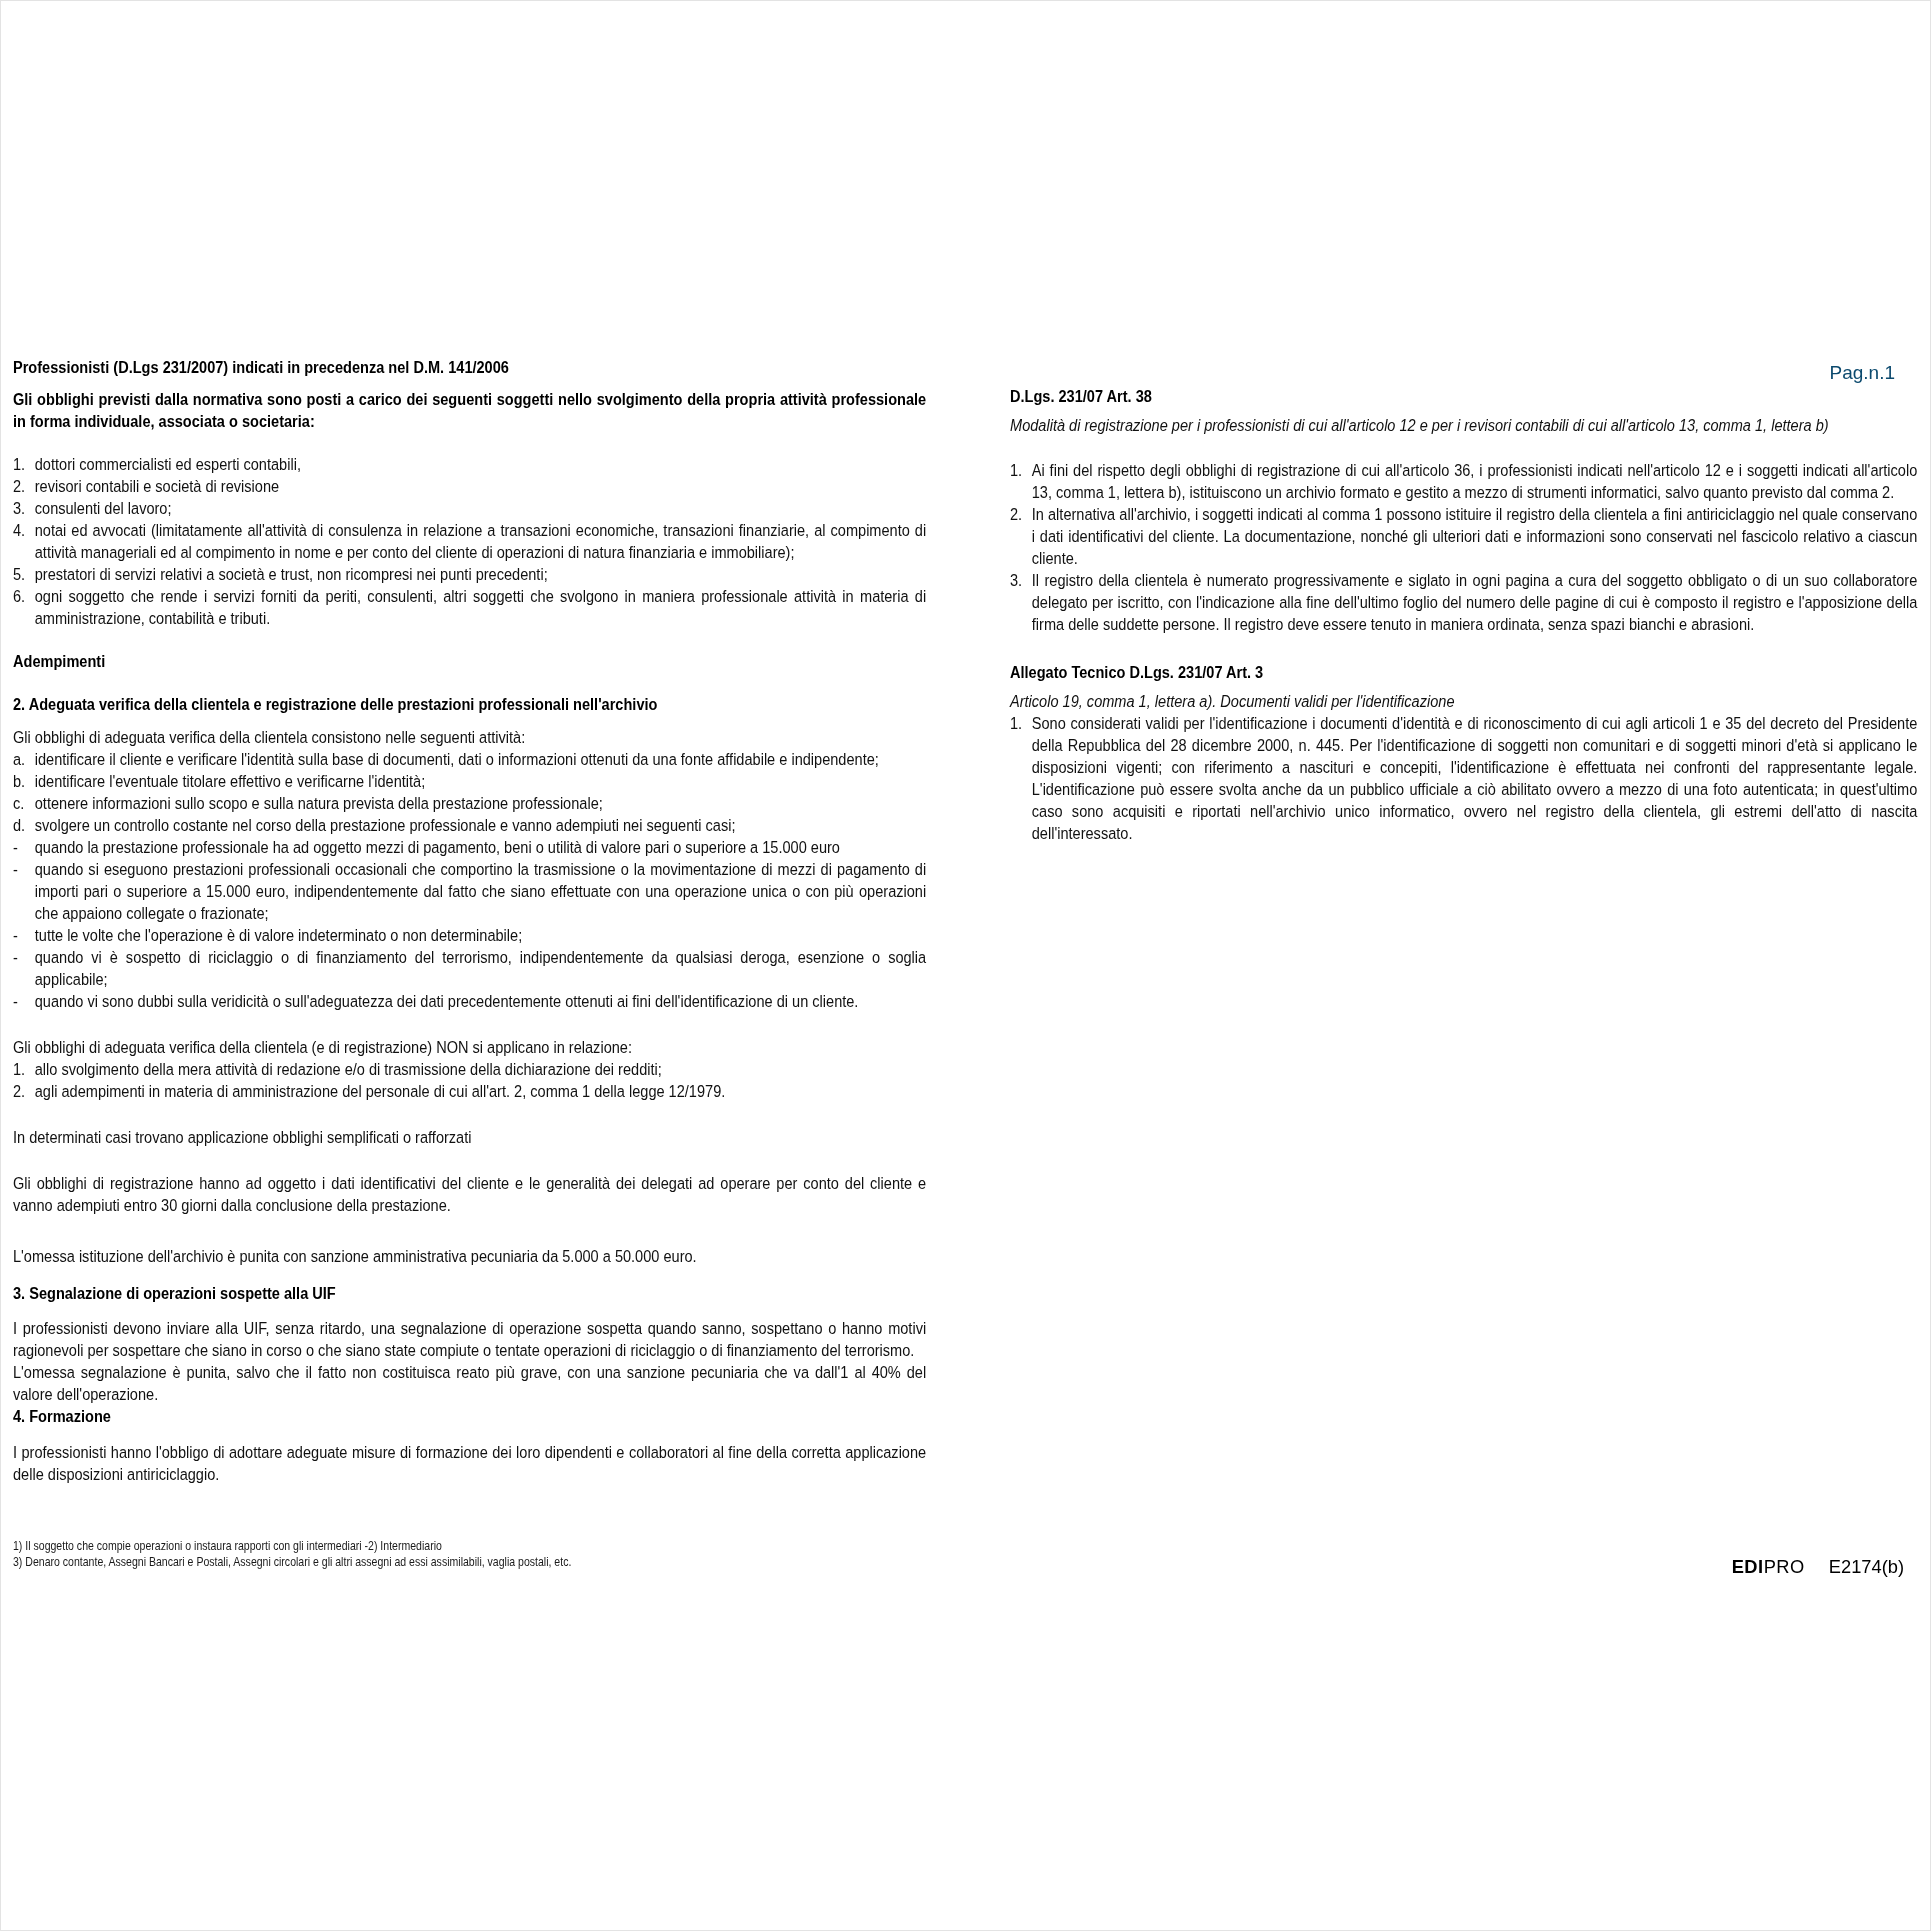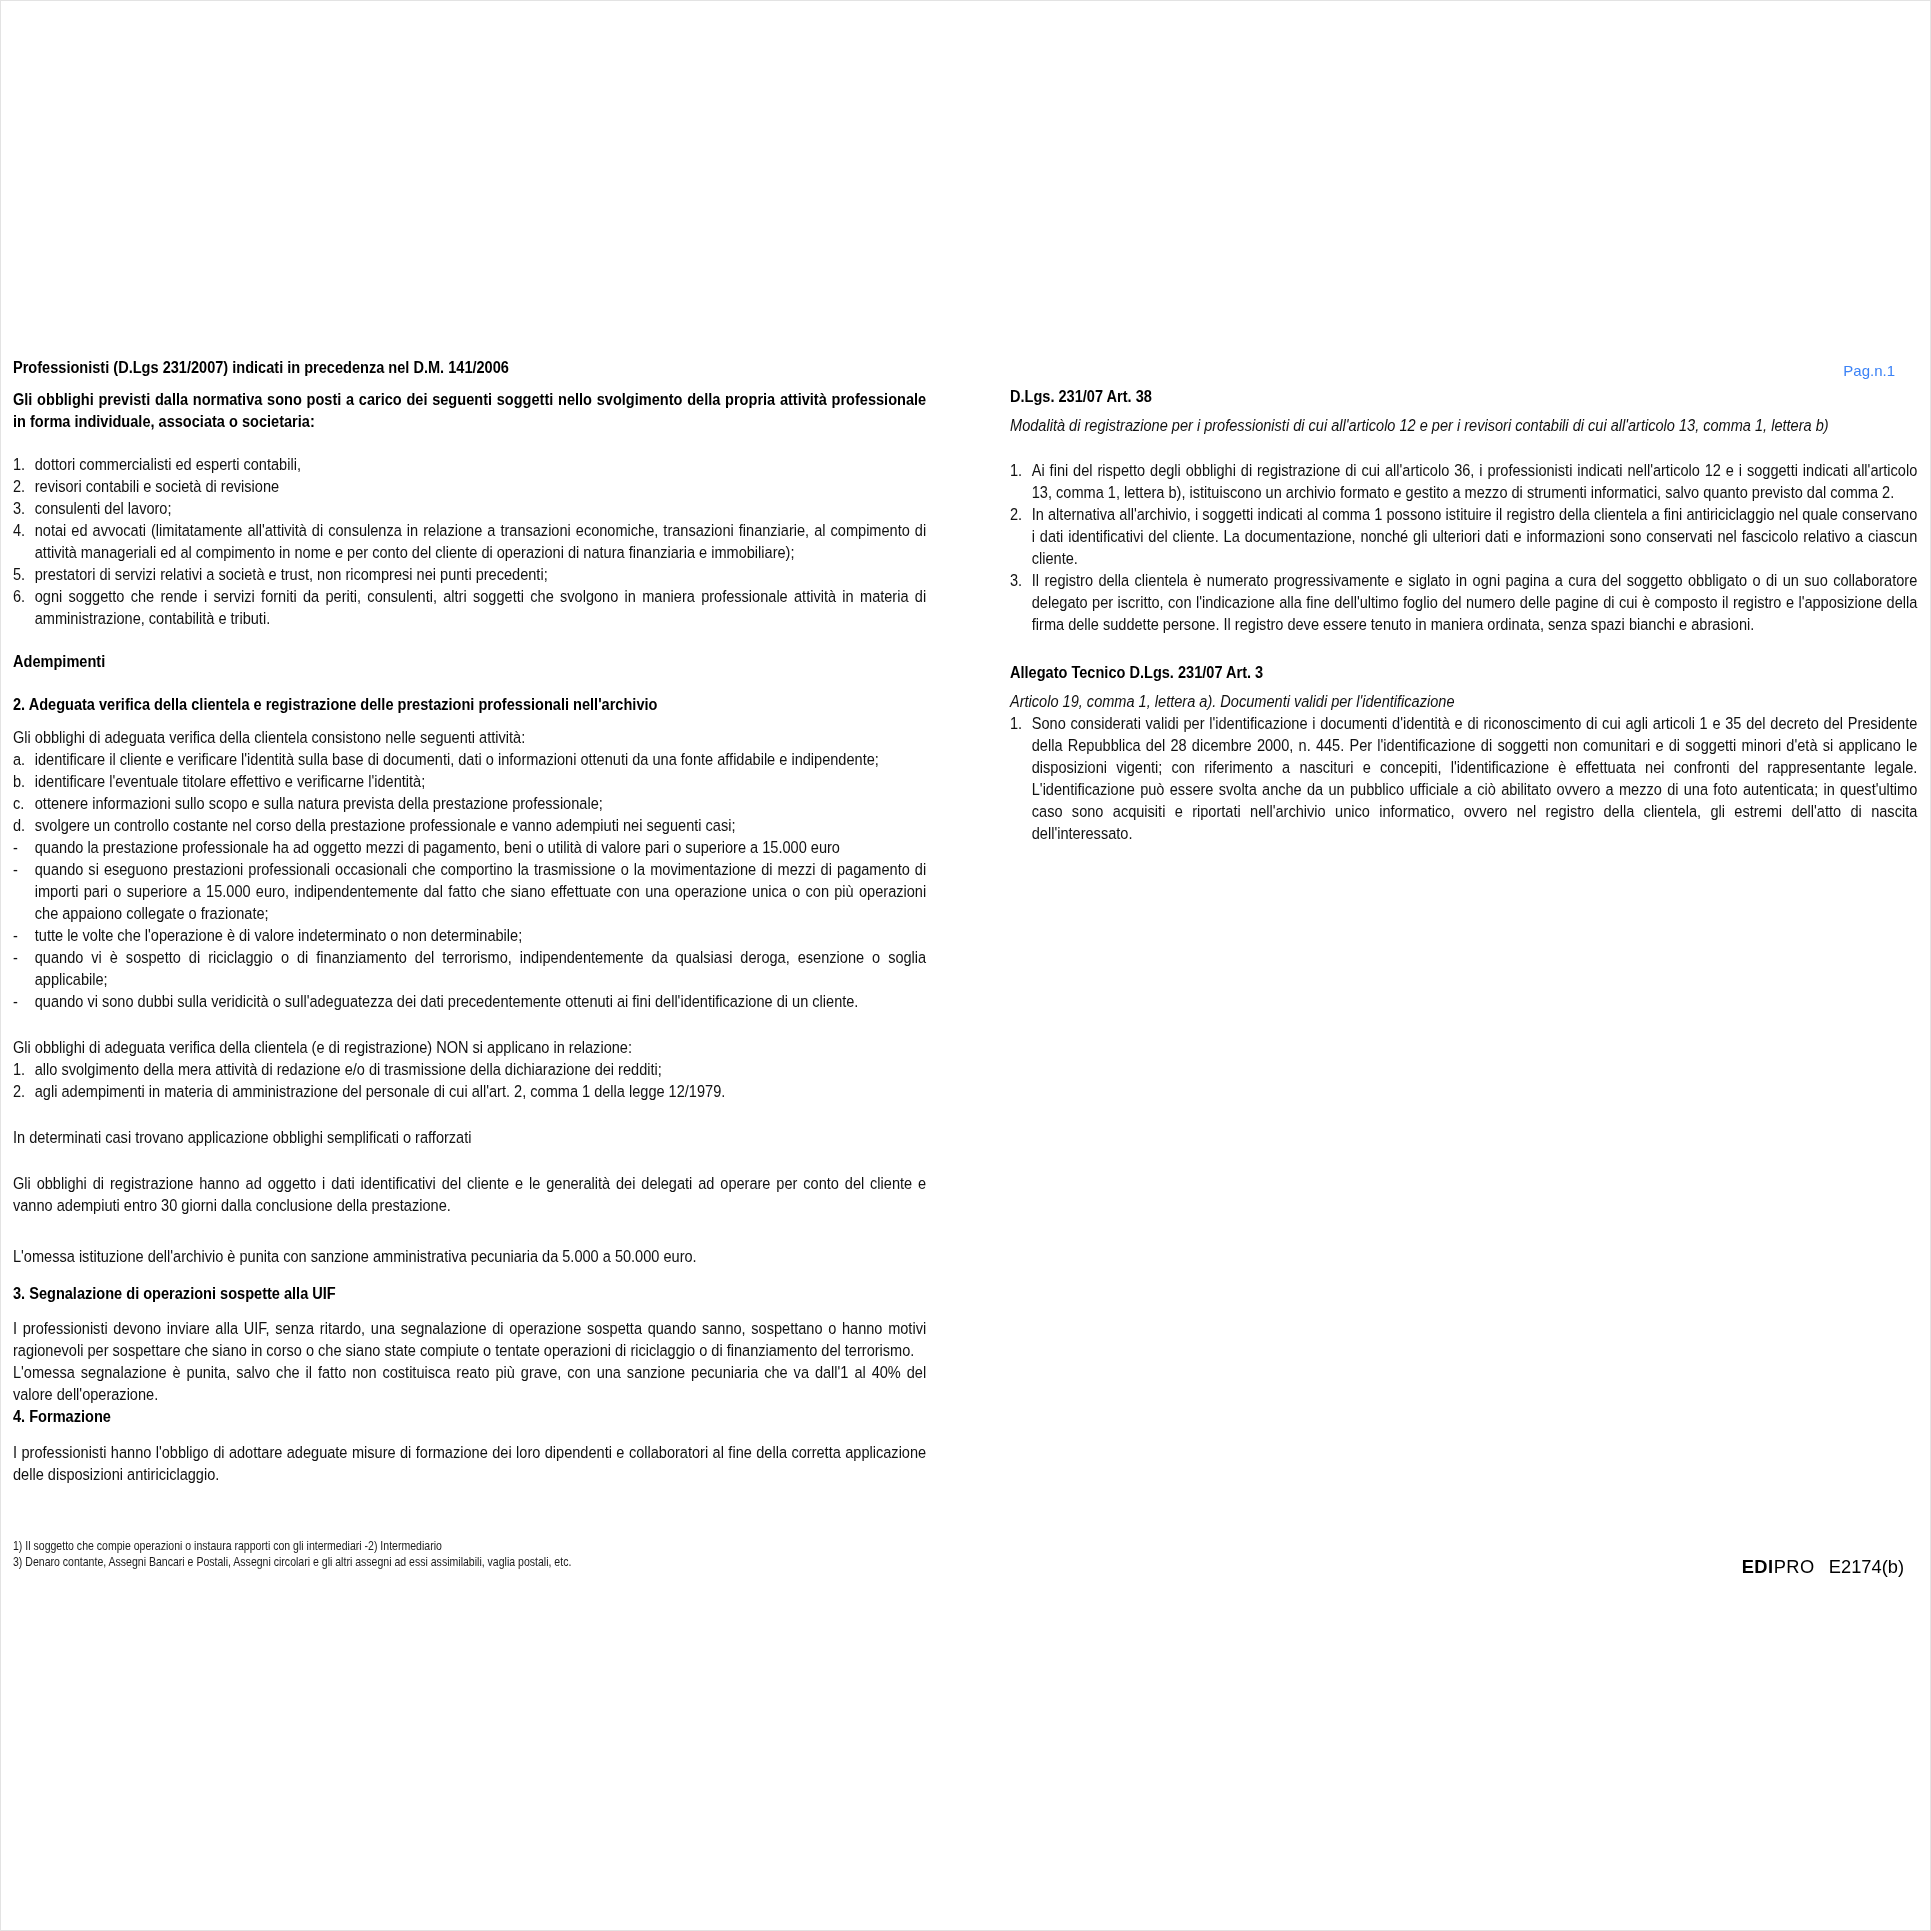--- a/index.html
+++ b/index.html
@@ -58,34 +58,34 @@
     font-size: 12.6px;
     line-height: 16px;
     transform: scaleX(0.837);
     transform-origin: 0 0;
     color: #1a1a1a;
   }
   .pagenum {
     position: absolute;
     top: 361px;
     right: 35px;
-    font-size: 15px;
-    color: #3b82f6;
+    font-size: 19px;
+    color: #0c4a6e;
   }
   .brand {
     position: absolute;
     top: 1555px;
     right: 26px;
     font-size: 18.3px;
     color: #000;
     white-space: nowrap;
   }
   .brand-edi { font-weight: 900; letter-spacing: 0.5px; }
   .brand-pro { font-weight: 400; letter-spacing: 0.5px; }
-  .brand-code { margin-left: 14px; font-weight: 400; }
+  .brand-code { margin-left: 24px; font-weight: 400; }
 </style>
 </head>
 <body>
 
 <div class="canvas">
 
   <div class="pagenum">Pag.n.1</div>
 
   <div class="col col-left">
     <p class="b j">Professionisti (D.Lgs 231/2007) indicati in precedenza nel D.M. 141/2006</p>

